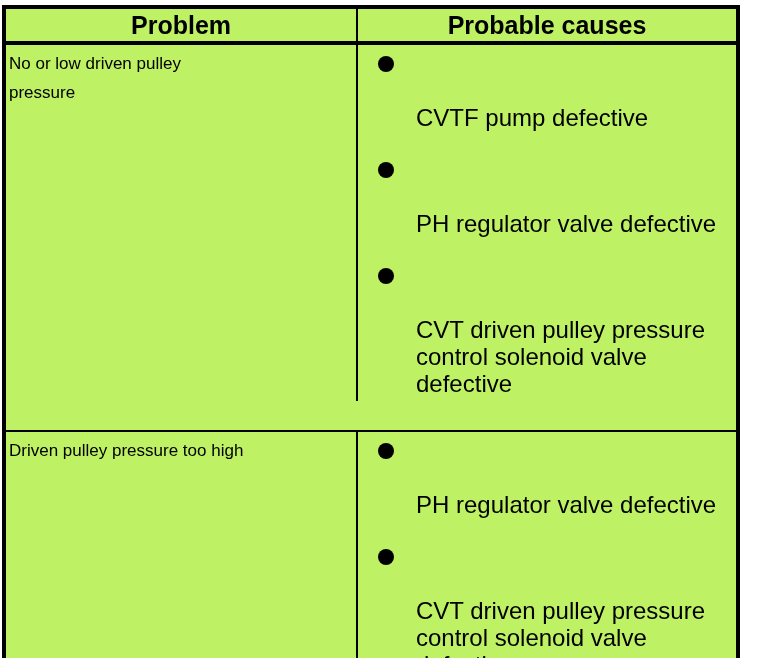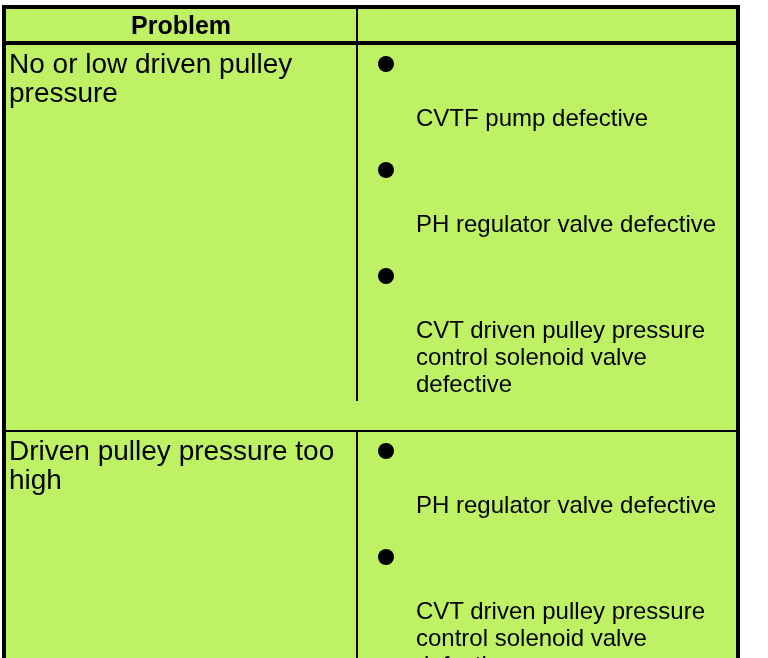--- a/index.html
+++ b/index.html
@@ -31,21 +31,21 @@
     font-weight: bold;
     font-size: 25px;
     line-height: 25px;
     text-align: center;
     padding: 4px 0 3px 0;
   }
   .body-row + .body-row { border-top: 2px solid #000000; }
   .body-row-1 { min-height: 356px; }
   .body-row-2 { min-height: 245px; margin-top: 29px; }
   .problem-text {
-    font-size: 28px;
+    font-size: 17px;
     line-height: 29px;
     padding: 4px 4px 0 3px;
     white-space: pre-line;
   }
   .causes-list { padding: 5px 4px 0 20px; }
   .cause-item { margin-bottom: 25px; }
   .cause-item:last-child { margin-bottom: 0; }
   .bullet-line {
     height: 27px;
     display: flex;
@@ -66,20 +66,21 @@
     white-space: pre-line;
   }
 </style>
 </head>
 <body>
 
 <div class="trouble-table">
 
   <div class="row header-row">
     <div class="cell-problem header-cell">Problem</div>
+    <div class="cell-causes header-cell">Probable causes</div>
   </div>
 
   <div class="row body-row body-row-1">
     <div class="cell-problem">
       <div class="problem-text">No or low driven pulley
 pressure</div>
     </div>
     <div class="cell-causes">
       <div class="causes-list">
         <div class="cause-item">

